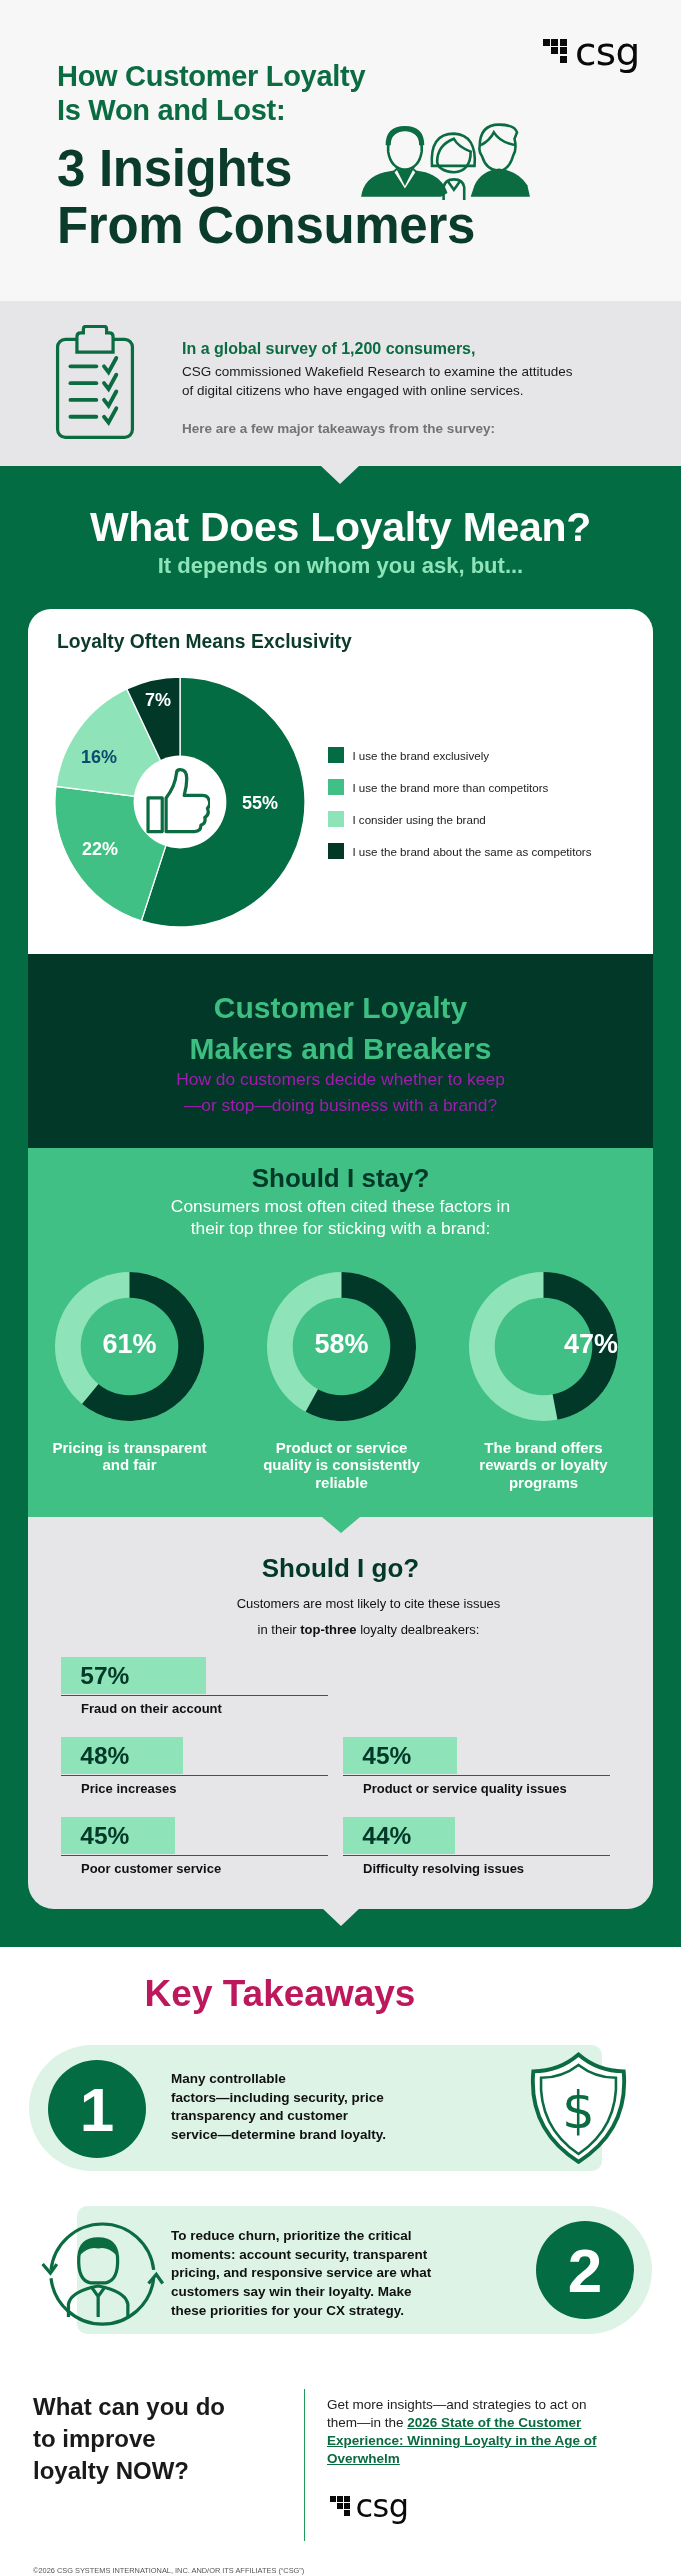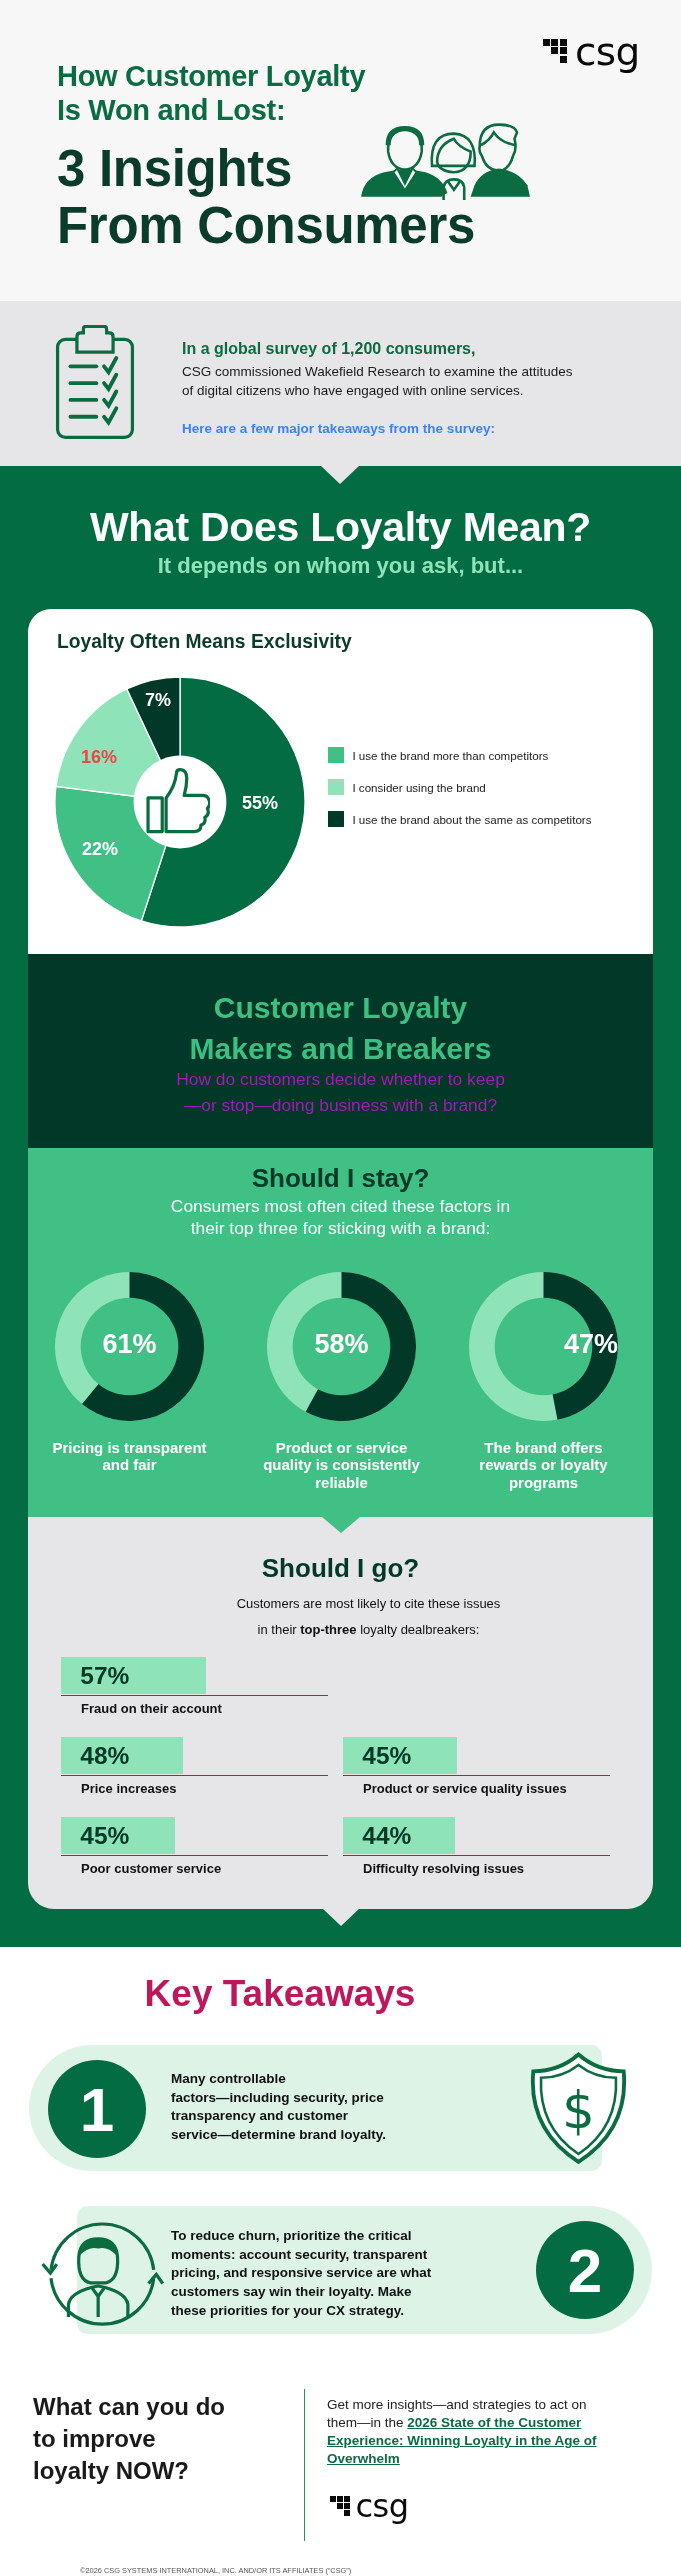--- a/index.html
+++ b/index.html
@@ -13,21 +13,21 @@
   .logo .dots { position: relative; width: 28px; height: 28px; margin-right: 3.9px; }
   .logo .dots span { position: absolute; width: 7px; height: 7px; background: #0a0a0a; }
   .logo .word { font-family: "DejaVu Sans", sans-serif; font-weight: 400; color: #0a0a0a; letter-spacing: -0.6px; line-height: 1; }
   .hdr-sub { left: 57px; top: 59px; font-weight: 700; font-size: 29px; line-height: 34px; color: #0b6b41; letter-spacing: -0.3px; }
   .hdr-main { left: 57px; top: 140px; font-weight: 700; font-size: 51px; line-height: 57px; color: #0b3b2a; letter-spacing: -0.3px; }
 
   
   .intro { left: 0; top: 301px; width: 681px; height: 165px; background: #e6e6e8; }
   .intro-lead { left: 182px; top: 340px; font-weight: 700; font-size: 16px; color: #0b6b41; }
   .intro-body { left: 182px; top: 363px; width: 399px; font-size: 13.5px; line-height: 18.7px; color: #1a1a1a; }
-  .intro-take { left: 182px; top: 421px; font-weight: 700; font-size: 13.5px; color: #3b82f6; }
+  .intro-take { left: 182px; top: 421px; font-weight: 700; font-size: 13.5px; color: #737373; }
   .notch-down { width: 0; height: 0; border-left: 19.3px solid transparent; border-right: 19.3px solid transparent; }
 
   
   .green { left: 0; top: 466px; width: 681px; height: 1481px; background: #036c43; }
   .what-title { left: 0; top: 504px; width: 681px; text-align: center; font-weight: 700; font-size: 41px; color: #ffffff; letter-spacing: -0.3px; }
   .what-sub { left: 0; top: 553px; width: 681px; text-align: center; font-weight: 700; font-size: 22px; color: #8ee4b8; }
 
   .card { left: 28px; top: 609px; width: 625px; height: 345px; background: #ffffff; border-radius: 23px 23px 0 0; }
   .card-title { left: 57px; top: 631px; font-weight: 700; font-size: 19.3px; color: #0b3b2a; }
   .pie-wrap { left: 55px; top: 677px; width: 250px; height: 250px; }
@@ -62,21 +62,21 @@
   .tk1 { left: 29px; top: 2045px; width: 573px; height: 126px; background: #dcf3e6; border-radius: 63px 10.3px 10.3px 63px; }
   .tk2 { left: 77px; top: 2206px; width: 575px; height: 128px; background: #dcf3e6; border-radius: 10.3px 64px 64px 10.3px; }
   .num-circle { width: 98px; height: 98px; border-radius: 50%; background: #036c43; color: #fff; font-weight: 700; font-size: 62px; display: flex; align-items: center; justify-content: center; }
   .tk-text { font-weight: 700; font-size: 13.5px; line-height: 18.7px; color: #111; }
 
   
   .cta-q { left: 33px; top: 2391px; font-weight: 700; font-size: 24px; line-height: 32px; color: #1a1a1a; }
   .divider { left: 304px; top: 2389px; width: 1.3px; height: 152px; background: #1e9a5a; }
   .cta-text { left: 327px; top: 2396px; width: 277px; font-size: 13.5px; line-height: 18px; color: #222; }
   .cta-link { color: #0b6b41; font-weight: 700; text-decoration: underline; }
-  .footer { left: 33px; top: 2566px; font-size: 7.4px; color: #555; margin-left: 47px; }
+  .footer { left: 33px; top: 2566px; font-size: 7.4px; color: #555; }
 </style>
 </head>
 <body>
 
 <div class="abs hdr"></div>
 
 <div class="abs logo" style="left:543px; top:32px;">
   <div class="dots">
     <span style="left:0;top:1.3px;"></span>
       <span style="left:8.4px;top:1.3px;"></span>
@@ -161,25 +161,29 @@
       <circle r="72" fill="#ffffff"></circle>
     </svg>
   <svg class="abs" style="left:84px; top:90px;" width="71" height="71" viewBox="0 0 110 110">
     <g fill="none" stroke="#0b6b41" stroke-width="5" stroke-linejoin="round">
       <rect x="14" y="48" width="22" height="52"></rect>
       <path d="M42 100 h44 q10 0 10 -10 q8 -2 6 -12 q8 -4 4 -14 q6 -6 2 -14 q-2 -6 -10 -6 h-28 q4 -14 4 -26 q0 -14 -10 -14 q-6 0 -6 6 q-2 20 -16 38 z"></path>
     </g>
   </svg>
   <div class="abs pie-label" style="left:187px; top:116px; color:#fff;">55%</div>
   <div class="abs pie-label" style="left:27px; top:162px; color:#fff;">22%</div>
-  <div class="abs pie-label" style="left:26px; top:70px; color:#ef4444;">16%</div>
+  <div class="abs pie-label" style="left:26px; top:70px; color:#0c4a6e;">16%</div>
   <div class="abs pie-label" style="left:90px; top:13px; color:#fff;">7%</div>
 </div>
 
 <div class="abs legend">
+  <div class="legend-item">
+    <div class="sw" style="background:#036c43;"></div>
+    <div class="txt">I use the brand exclusively</div>
+  </div>
   <div class="legend-item">
     <div class="sw" style="background:#40c084;"></div>
     <div class="txt">I use the brand more than competitors</div>
   </div>
   <div class="legend-item">
     <div class="sw" style="background:#8ee4b8;"></div>
     <div class="txt">I consider using the brand</div>
   </div>
   <div class="legend-item">
     <div class="sw" style="background:#013828;"></div>

